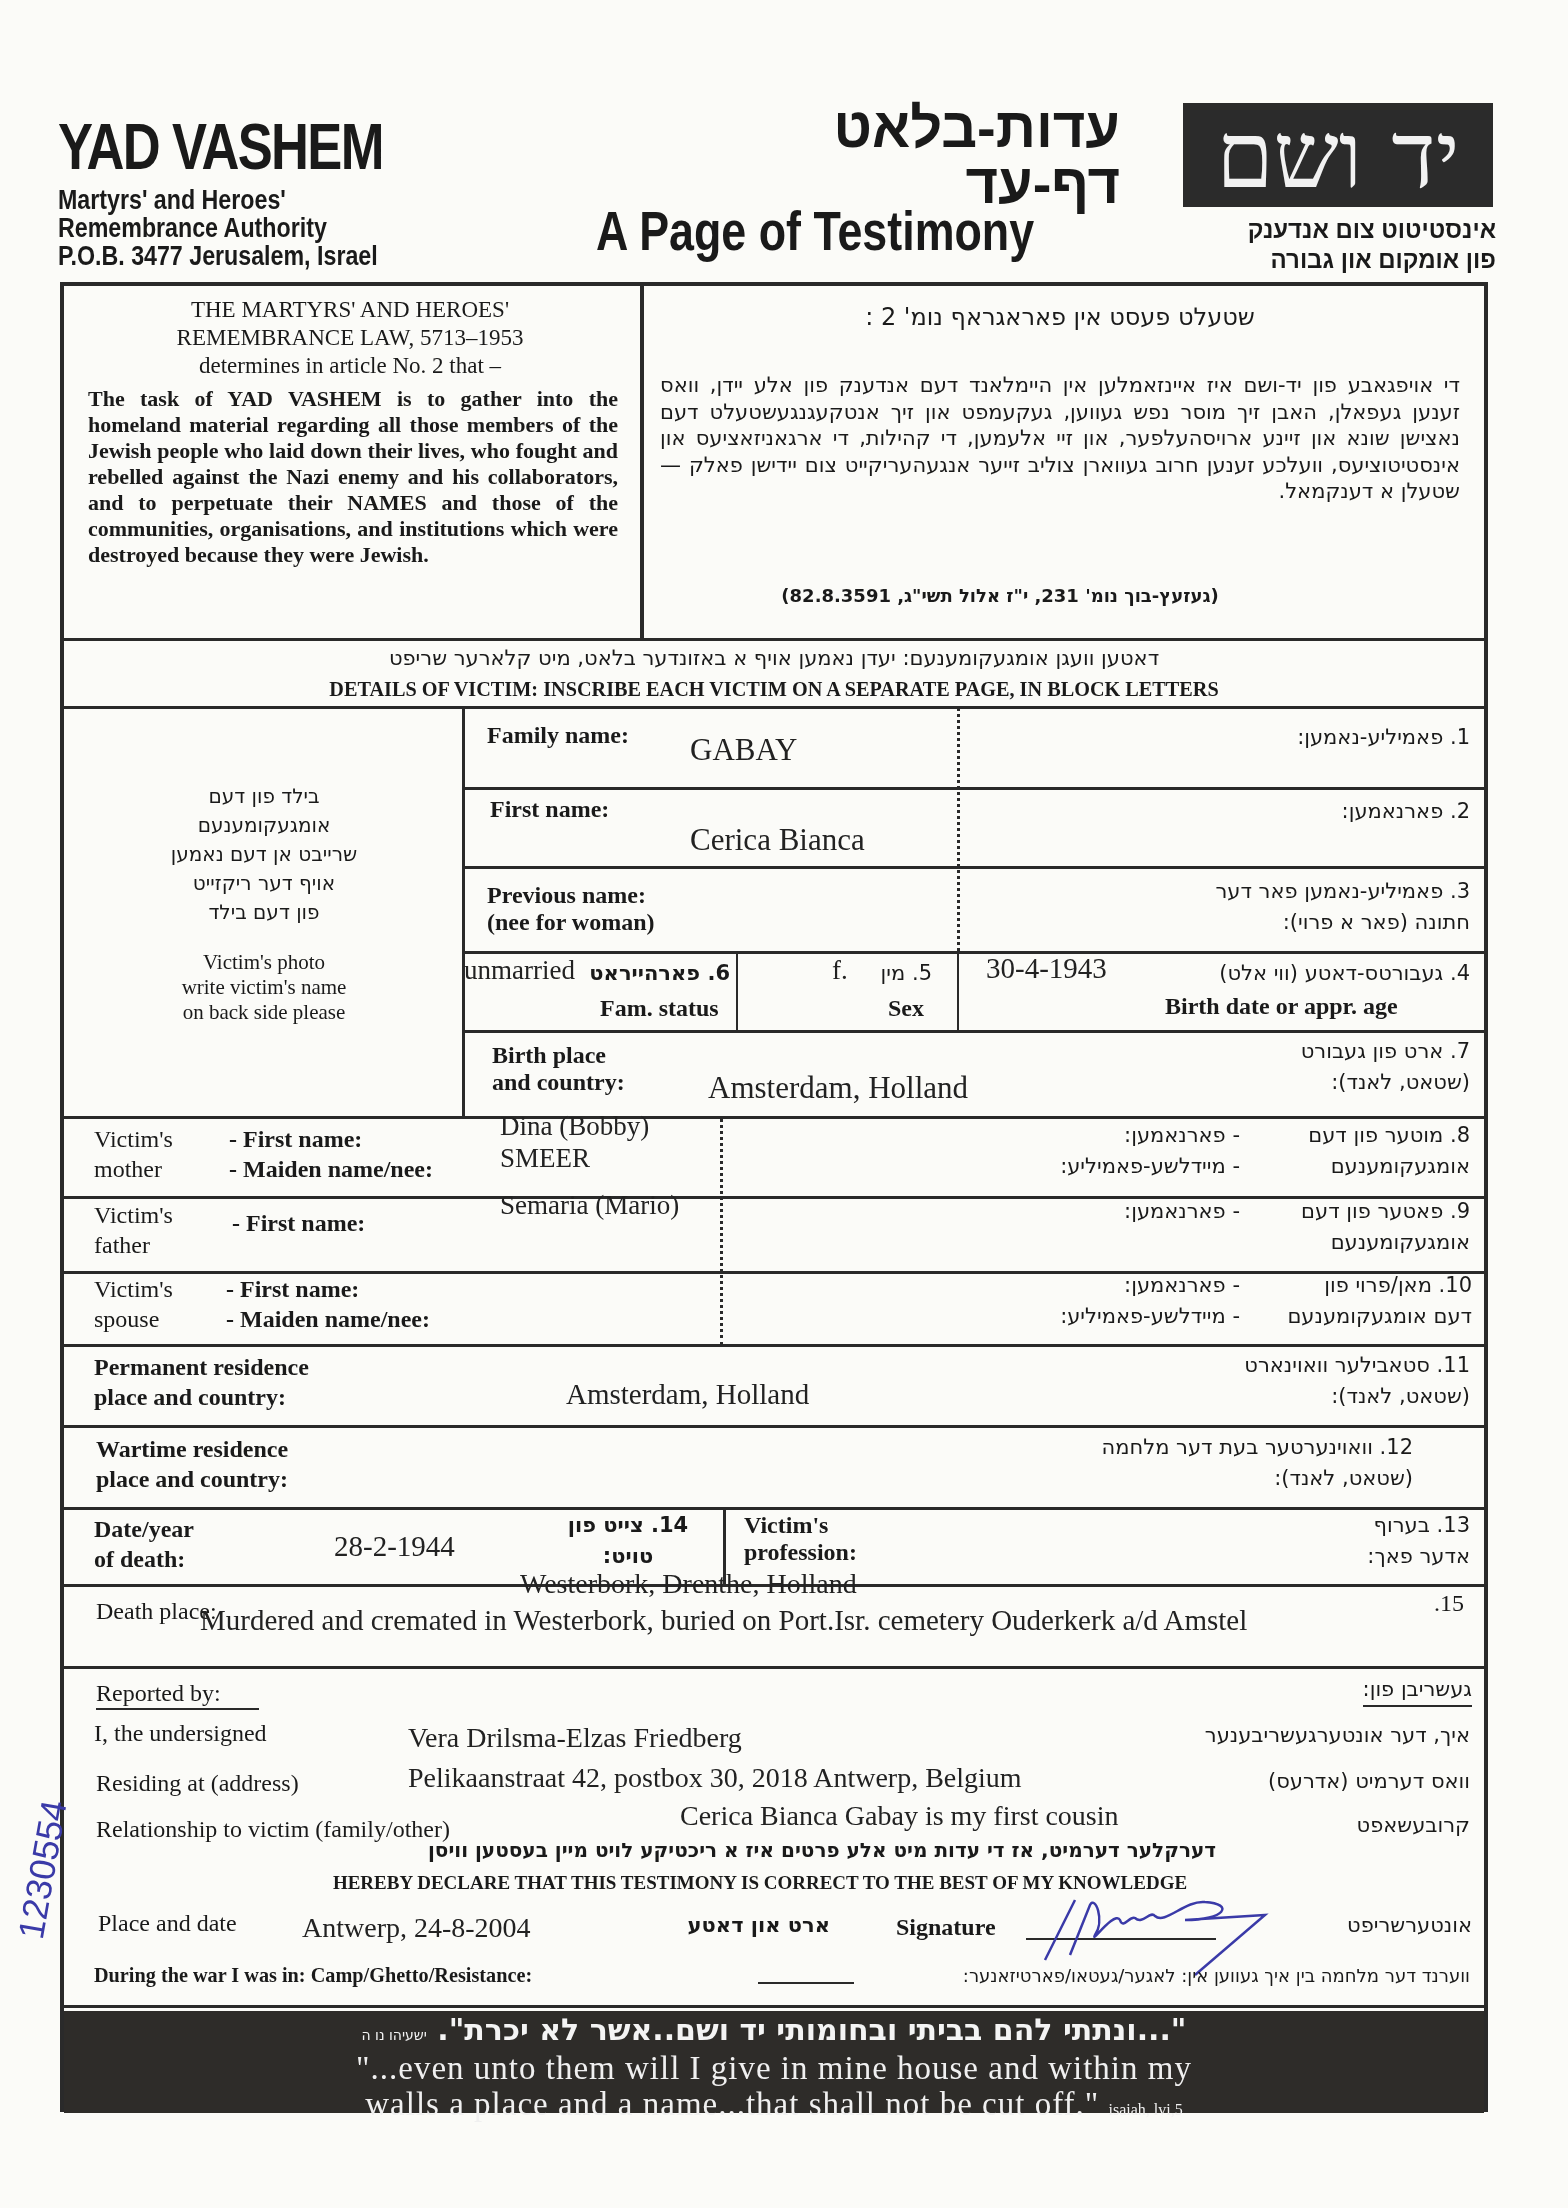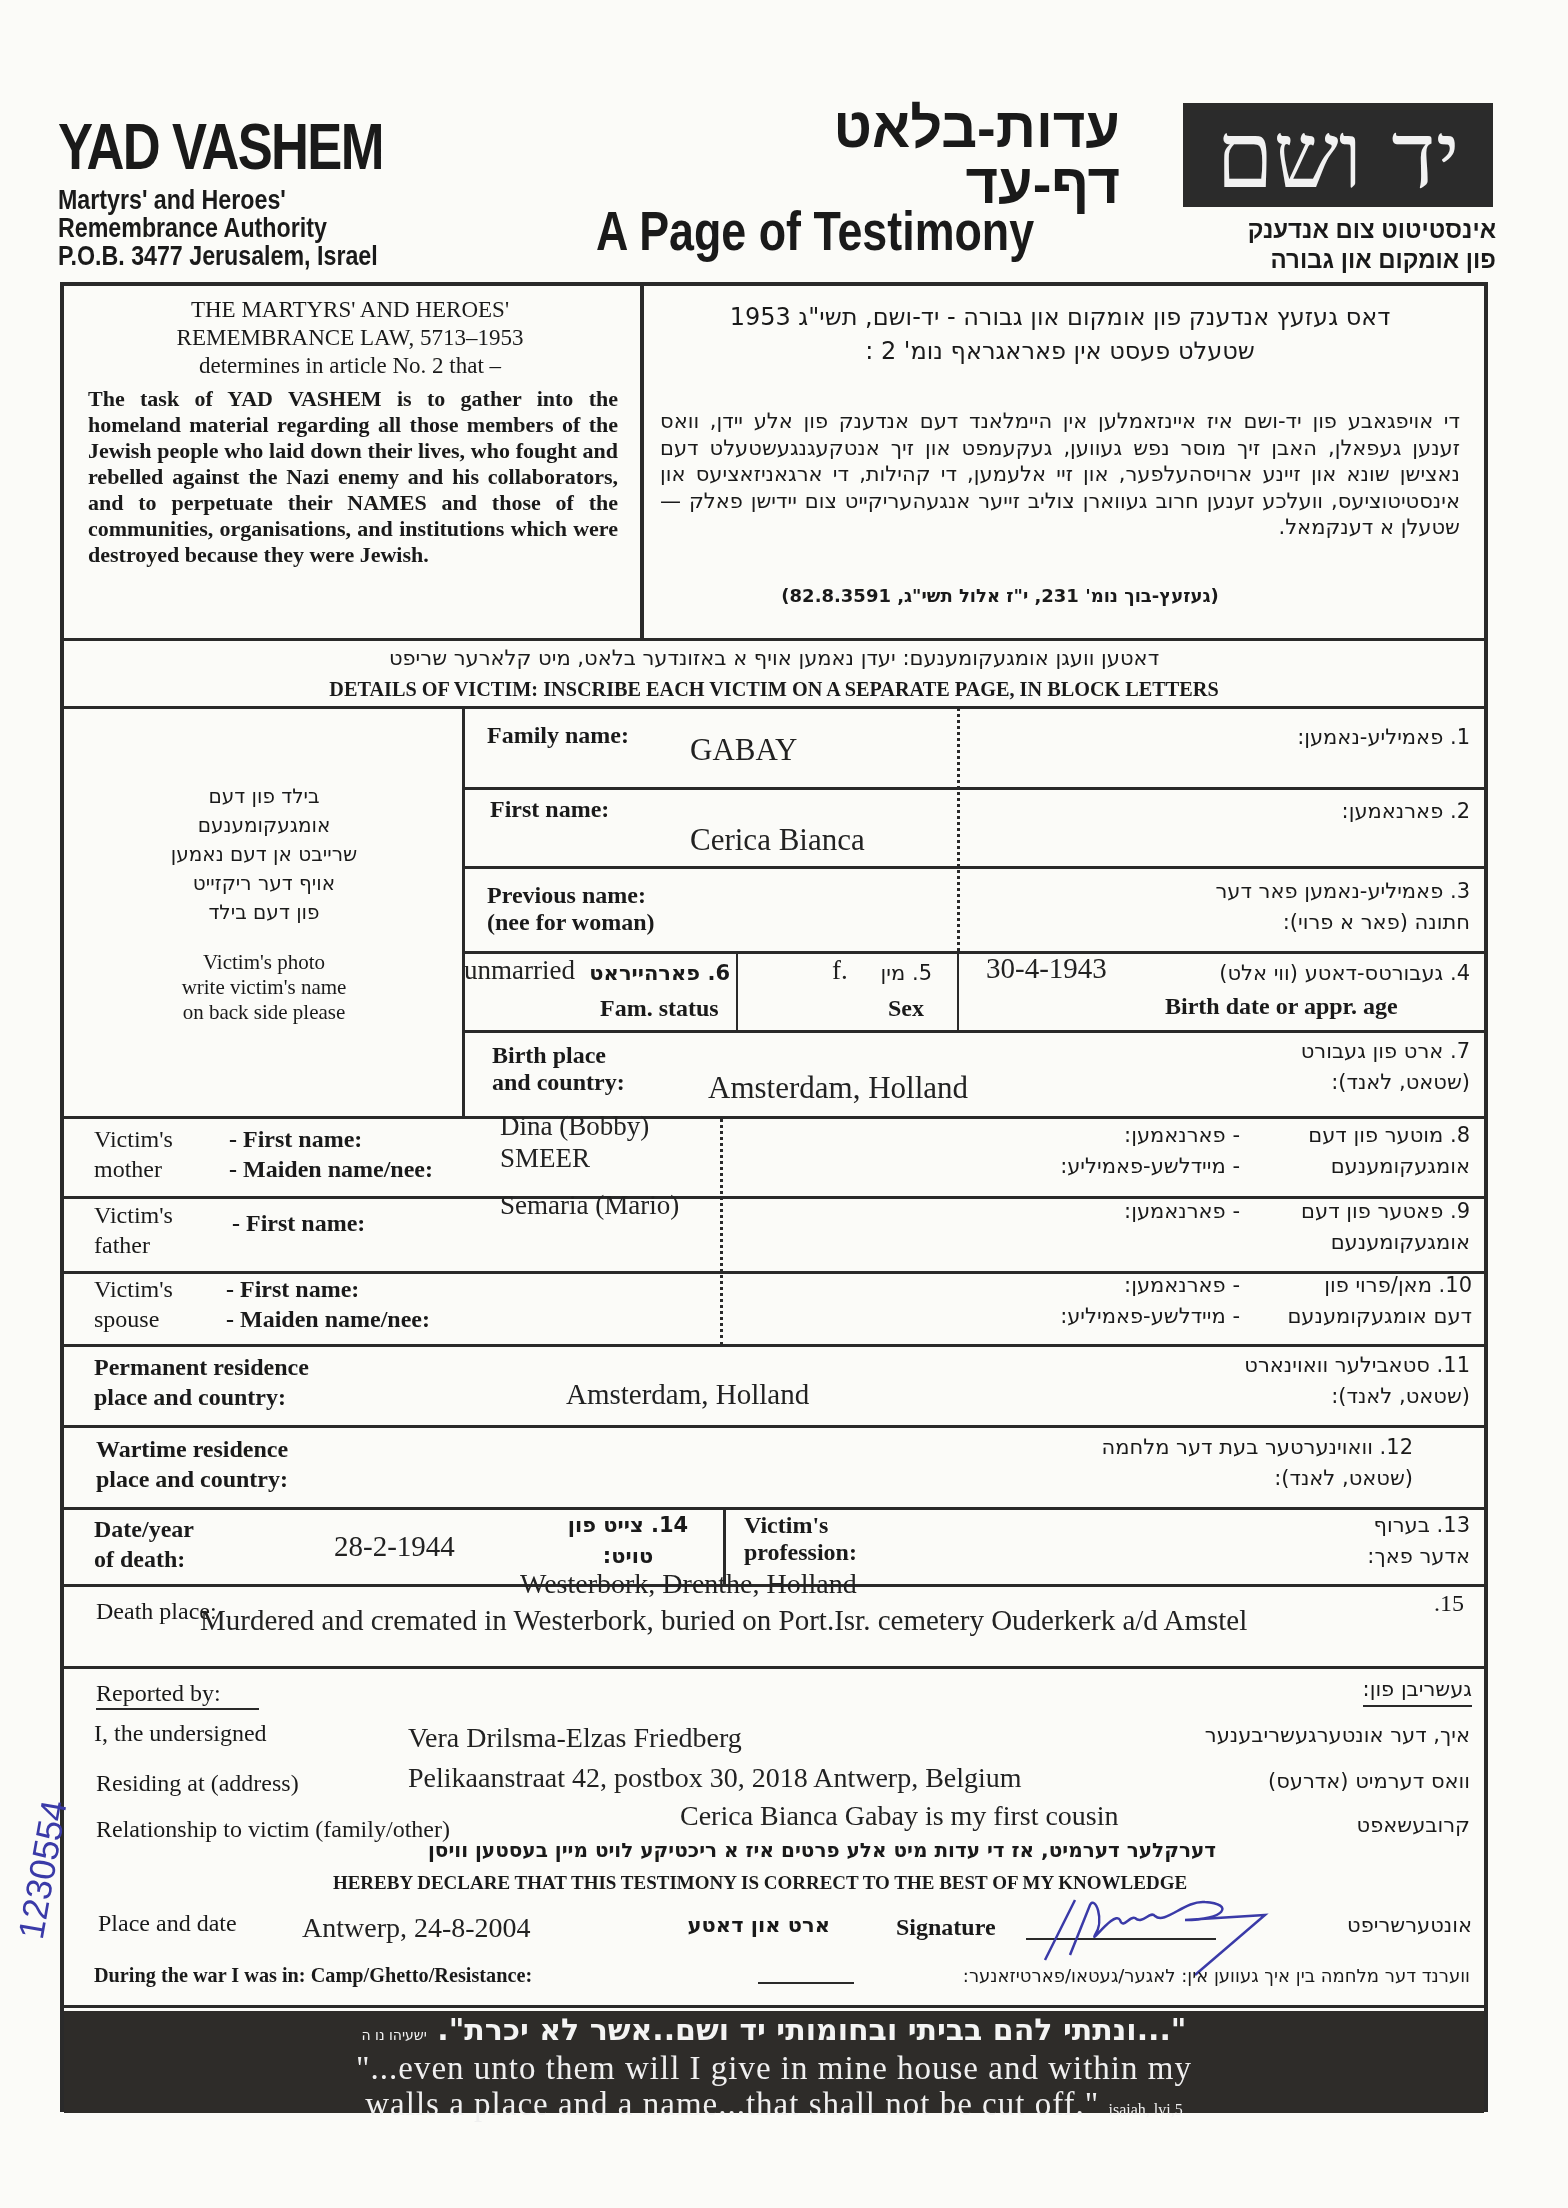--- a/index.html
+++ b/index.html
@@ -25,21 +25,21 @@
   #logo-box { left: 1183px; top: 103px; width: 310px; height: 104px; background: #2b2b2b; color: #f2f2f2; display: flex; align-items: center; justify-content: center; font-size: 92px; font-family: "DejaVu Serif", serif; }
   .logo-sub { left: 1180px; width: 316px; text-align: right; font-size: 24px; font-weight: bold; }
 
   
   #outer { left: 60px; top: 282px; width: 1428px; height: 1830px; border: 4px solid #2a2a2a; box-sizing: border-box; }
 
   
   #law-en-head { left: 80px; top: 296px; width: 540px; text-align: center; font-size: 23px; line-height: 28px; }
   #law-en-body { left: 88px; top: 386px; width: 530px; text-align: justify; font-size: 22px; line-height: 26px; font-weight: bold; }
   #law-yi-head { left: 640px; top: 300px; width: 840px; text-align: center; font-size: 24px; line-height: 34px; font-family: "DejaVu Sans", sans-serif; }
-  #law-yi-body { left: 660px; top: 408px; width: 800px; text-align: justify; font-size: 21px; line-height: 26.5px; font-family: "DejaVu Sans", sans-serif; }
+  #law-yi-body { left: 660px; top: 372px; width: 800px; text-align: justify; font-size: 21px; line-height: 26.5px; font-family: "DejaVu Sans", sans-serif; }
   #law-yi-cite { left: 660px; top: 585px; width: 680px; text-align: center; font-size: 18px; font-family: "DejaVu Sans", sans-serif; font-weight: bold; }
 
   
   #det-yi { left: 64px; top: 646px; width: 1420px; text-align: center; font-size: 21px; font-family: "DejaVu Sans", sans-serif; }
   #det-en { left: 64px; top: 676px; width: 1420px; text-align: center; font-size: 22px; font-weight: bold; transform: scaleX(0.92); }
 
   .lbl { font-family: "Liberation Serif", serif; font-weight: bold; font-size: 24px; line-height: 27px; }
   .lbl-n { font-family: "Liberation Serif", serif; font-size: 24px; line-height: 30px; }
   .yi { font-family: "DejaVu Sans", sans-serif; font-size: 21px; direction: rtl; text-align: right; line-height: 31px; }
   .val { font-family: "Liberation Serif", serif; font-size: 31px; color: #222; }
@@ -85,21 +85,20 @@
 <div class="line" style="left:640px;top:282px;width:4px;height:358px"></div>
 <div class="line" style="left:60px;top:638px;width:1428px;height:3px"></div>
 
 <div class="abs" id="law-en-head">
   <div>THE MARTYRS' AND HEROES'</div>
   <div>REMEMBRANCE LAW, 5713–1953</div>
   <div>determines in article No. 2 that –</div>
 </div>
 <div class="abs" id="law-en-body">The task of YAD VASHEM is to gather into the homeland material regarding all those members of the Jewish people who laid down their lives, who fought and rebelled against the Nazi enemy and his collaborators, and to perpetuate their NAMES and those of the communities, organisations, and institutions which were destroyed because they were Jewish.</div>
 <div class="abs rtl" id="law-yi-head">
-  <div>דאס געזעץ אנדענק פון אומקום און גבורה - יד-ושם, תשי"ג 1953</div>
   <div>שטעלט פעסט אין פאראגראף נומ' 2 :</div>
 </div>
 <div class="abs rtl" id="law-yi-body">די אויפגאבע פון יד-ושם איז איינזאמלען אין היימלאנד דעם אנדענק פון אלע יידן, וואס זענען געפאלן, האבן זיך מוסר נפש געווען, געקעמפט און זיך אנטקעגנגעשטעלט דעם נאצישן שונא און זיינע ארויסהעלפער, און זיי אלעמען, די קהילות, די ארגאניזאציעס און אינסטיטוציעס, וועלכע זענען חרוב געווארן צוליב זייער אנגעהעריקייט צום יידישן פאלק — שטעלן א דענקמאל.</div>
 <div class="abs rtl" id="law-yi-cite">(געזעץ-בוך נומ' 231, י"ז אלול תשי"ג, 82.8.3591)</div>
 
 <div class="abs rtl" id="det-yi">דאטען וועגן אומגעקומענעם: יעדן נאמען אויף א באזונדער בלאט, מיט קלארער שריפט</div>
 <div class="abs" id="det-en">DETAILS OF VICTIM: INSCRIBE EACH VICTIM ON A SEPARATE PAGE, IN BLOCK LETTERS</div>
 <div class="line" style="left:60px;top:706px;width:1428px;height:3px"></div>
 
 <div class="abs" id="photo-yi">

